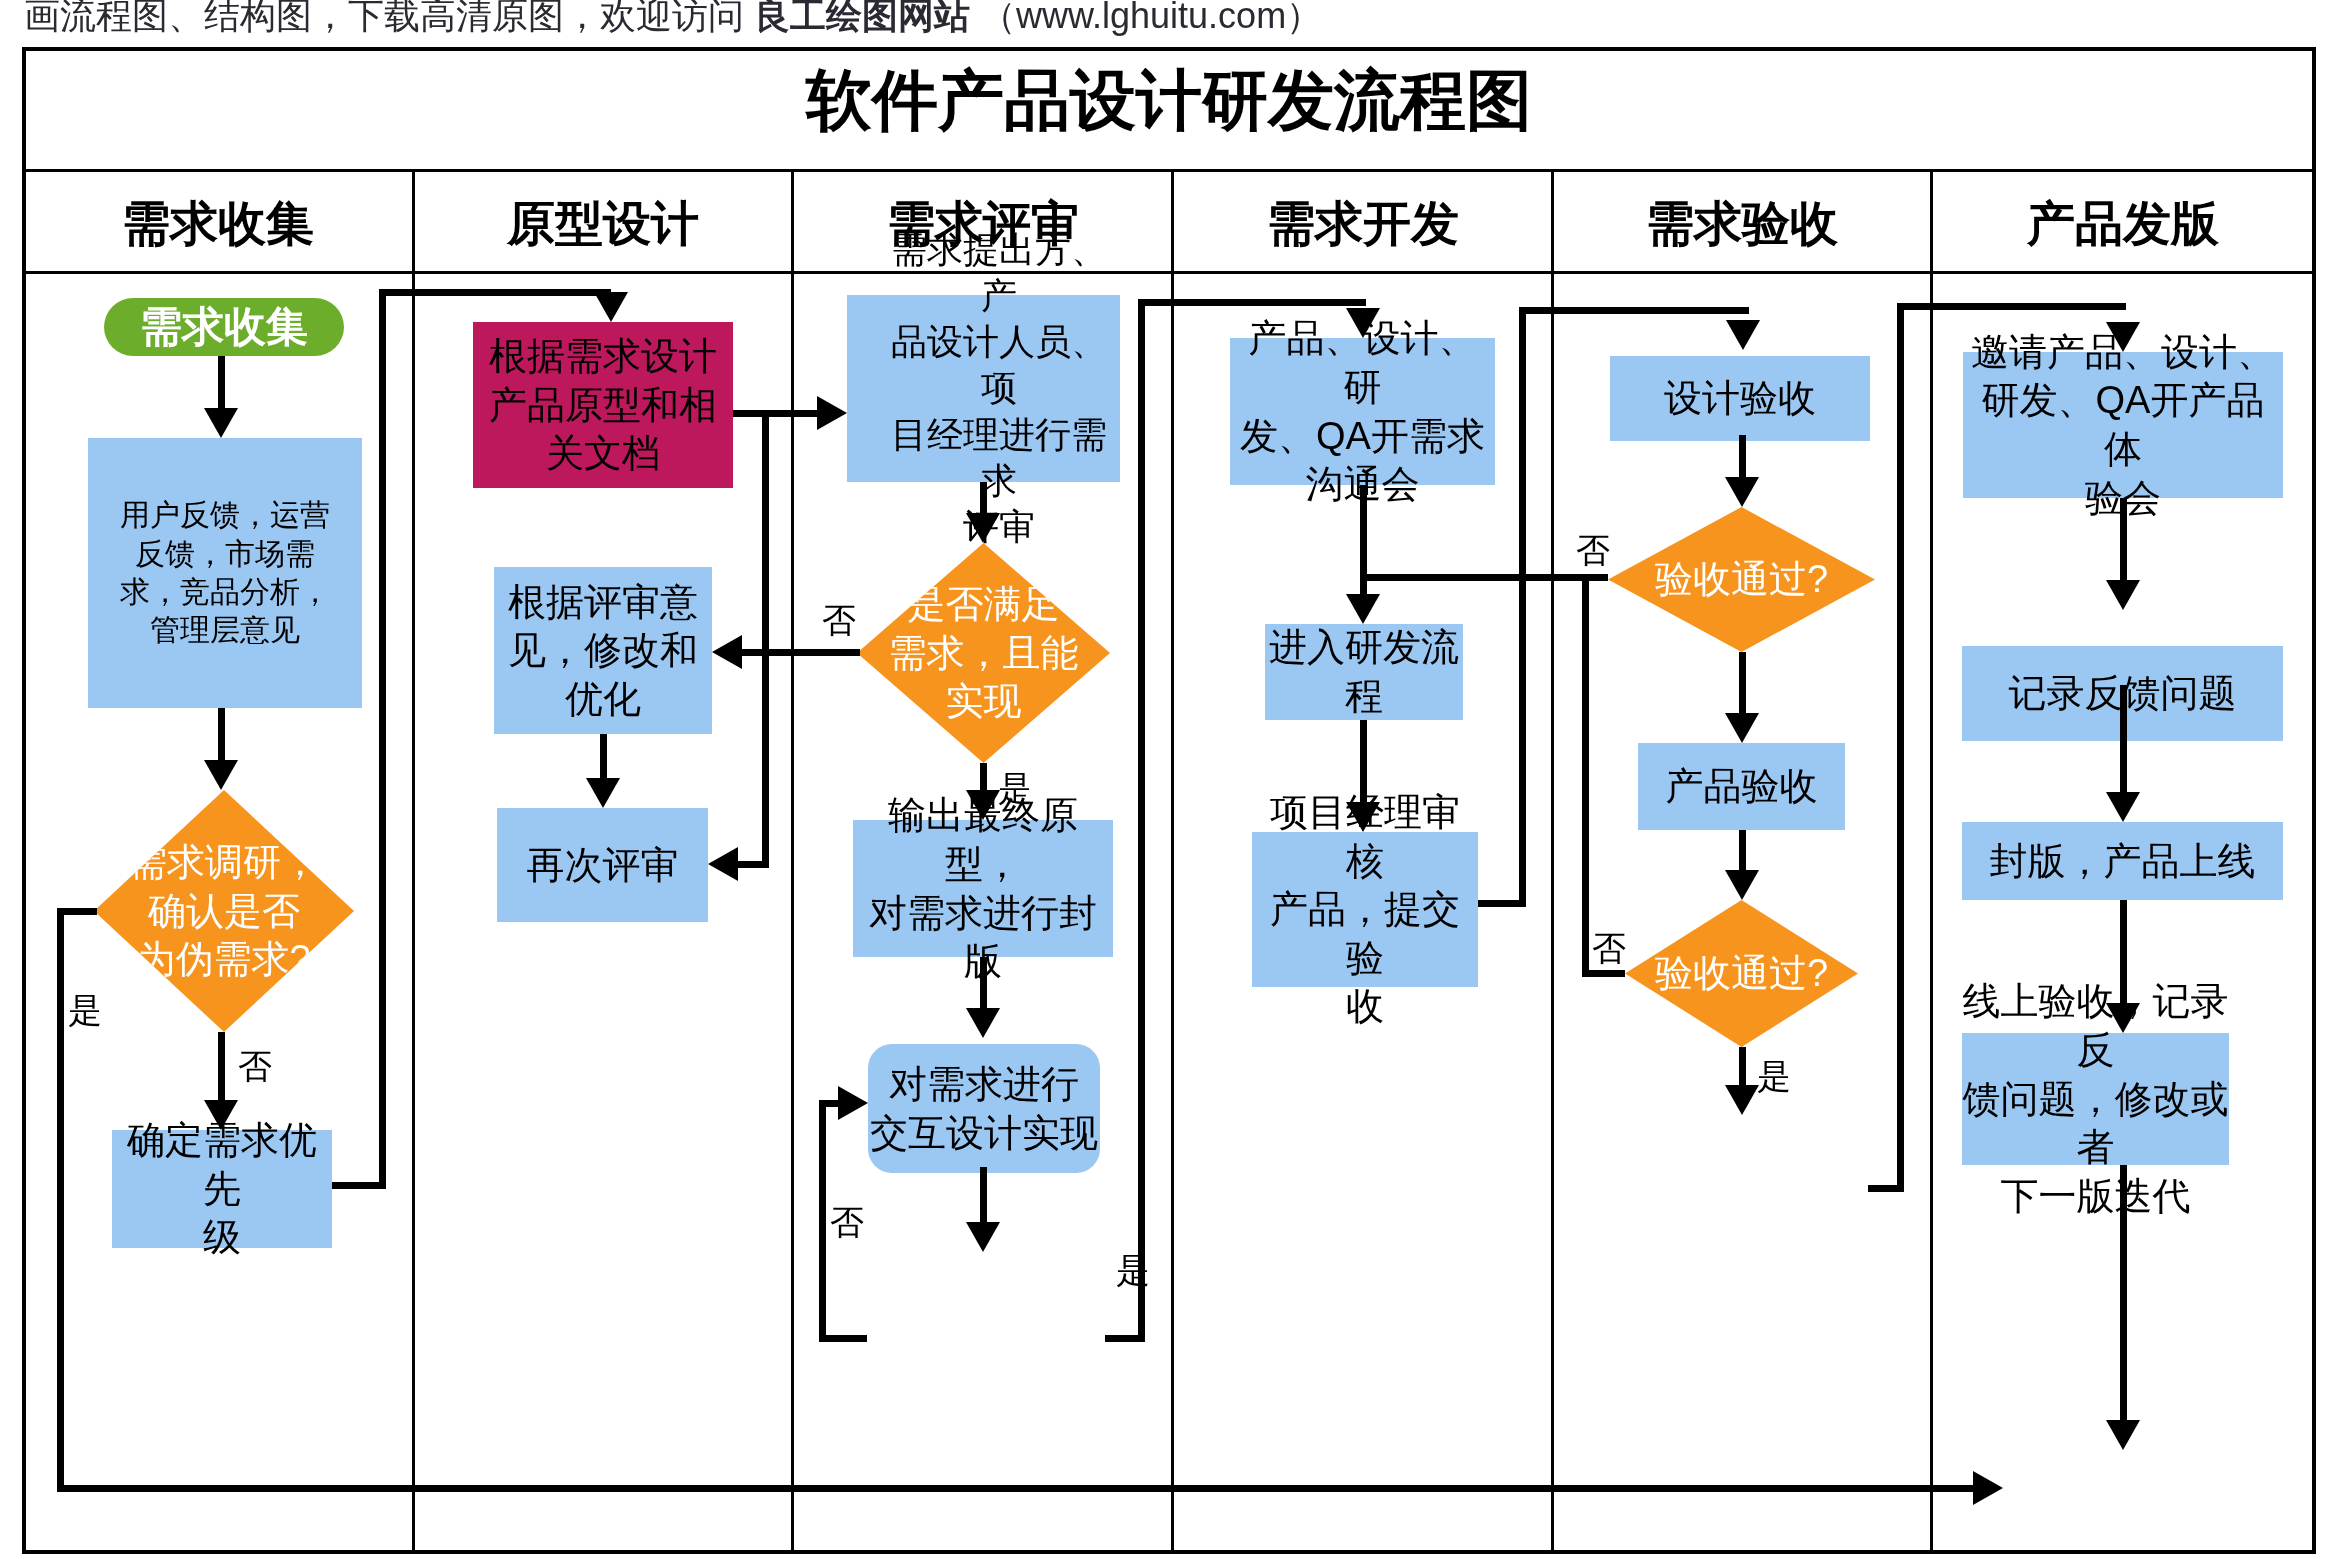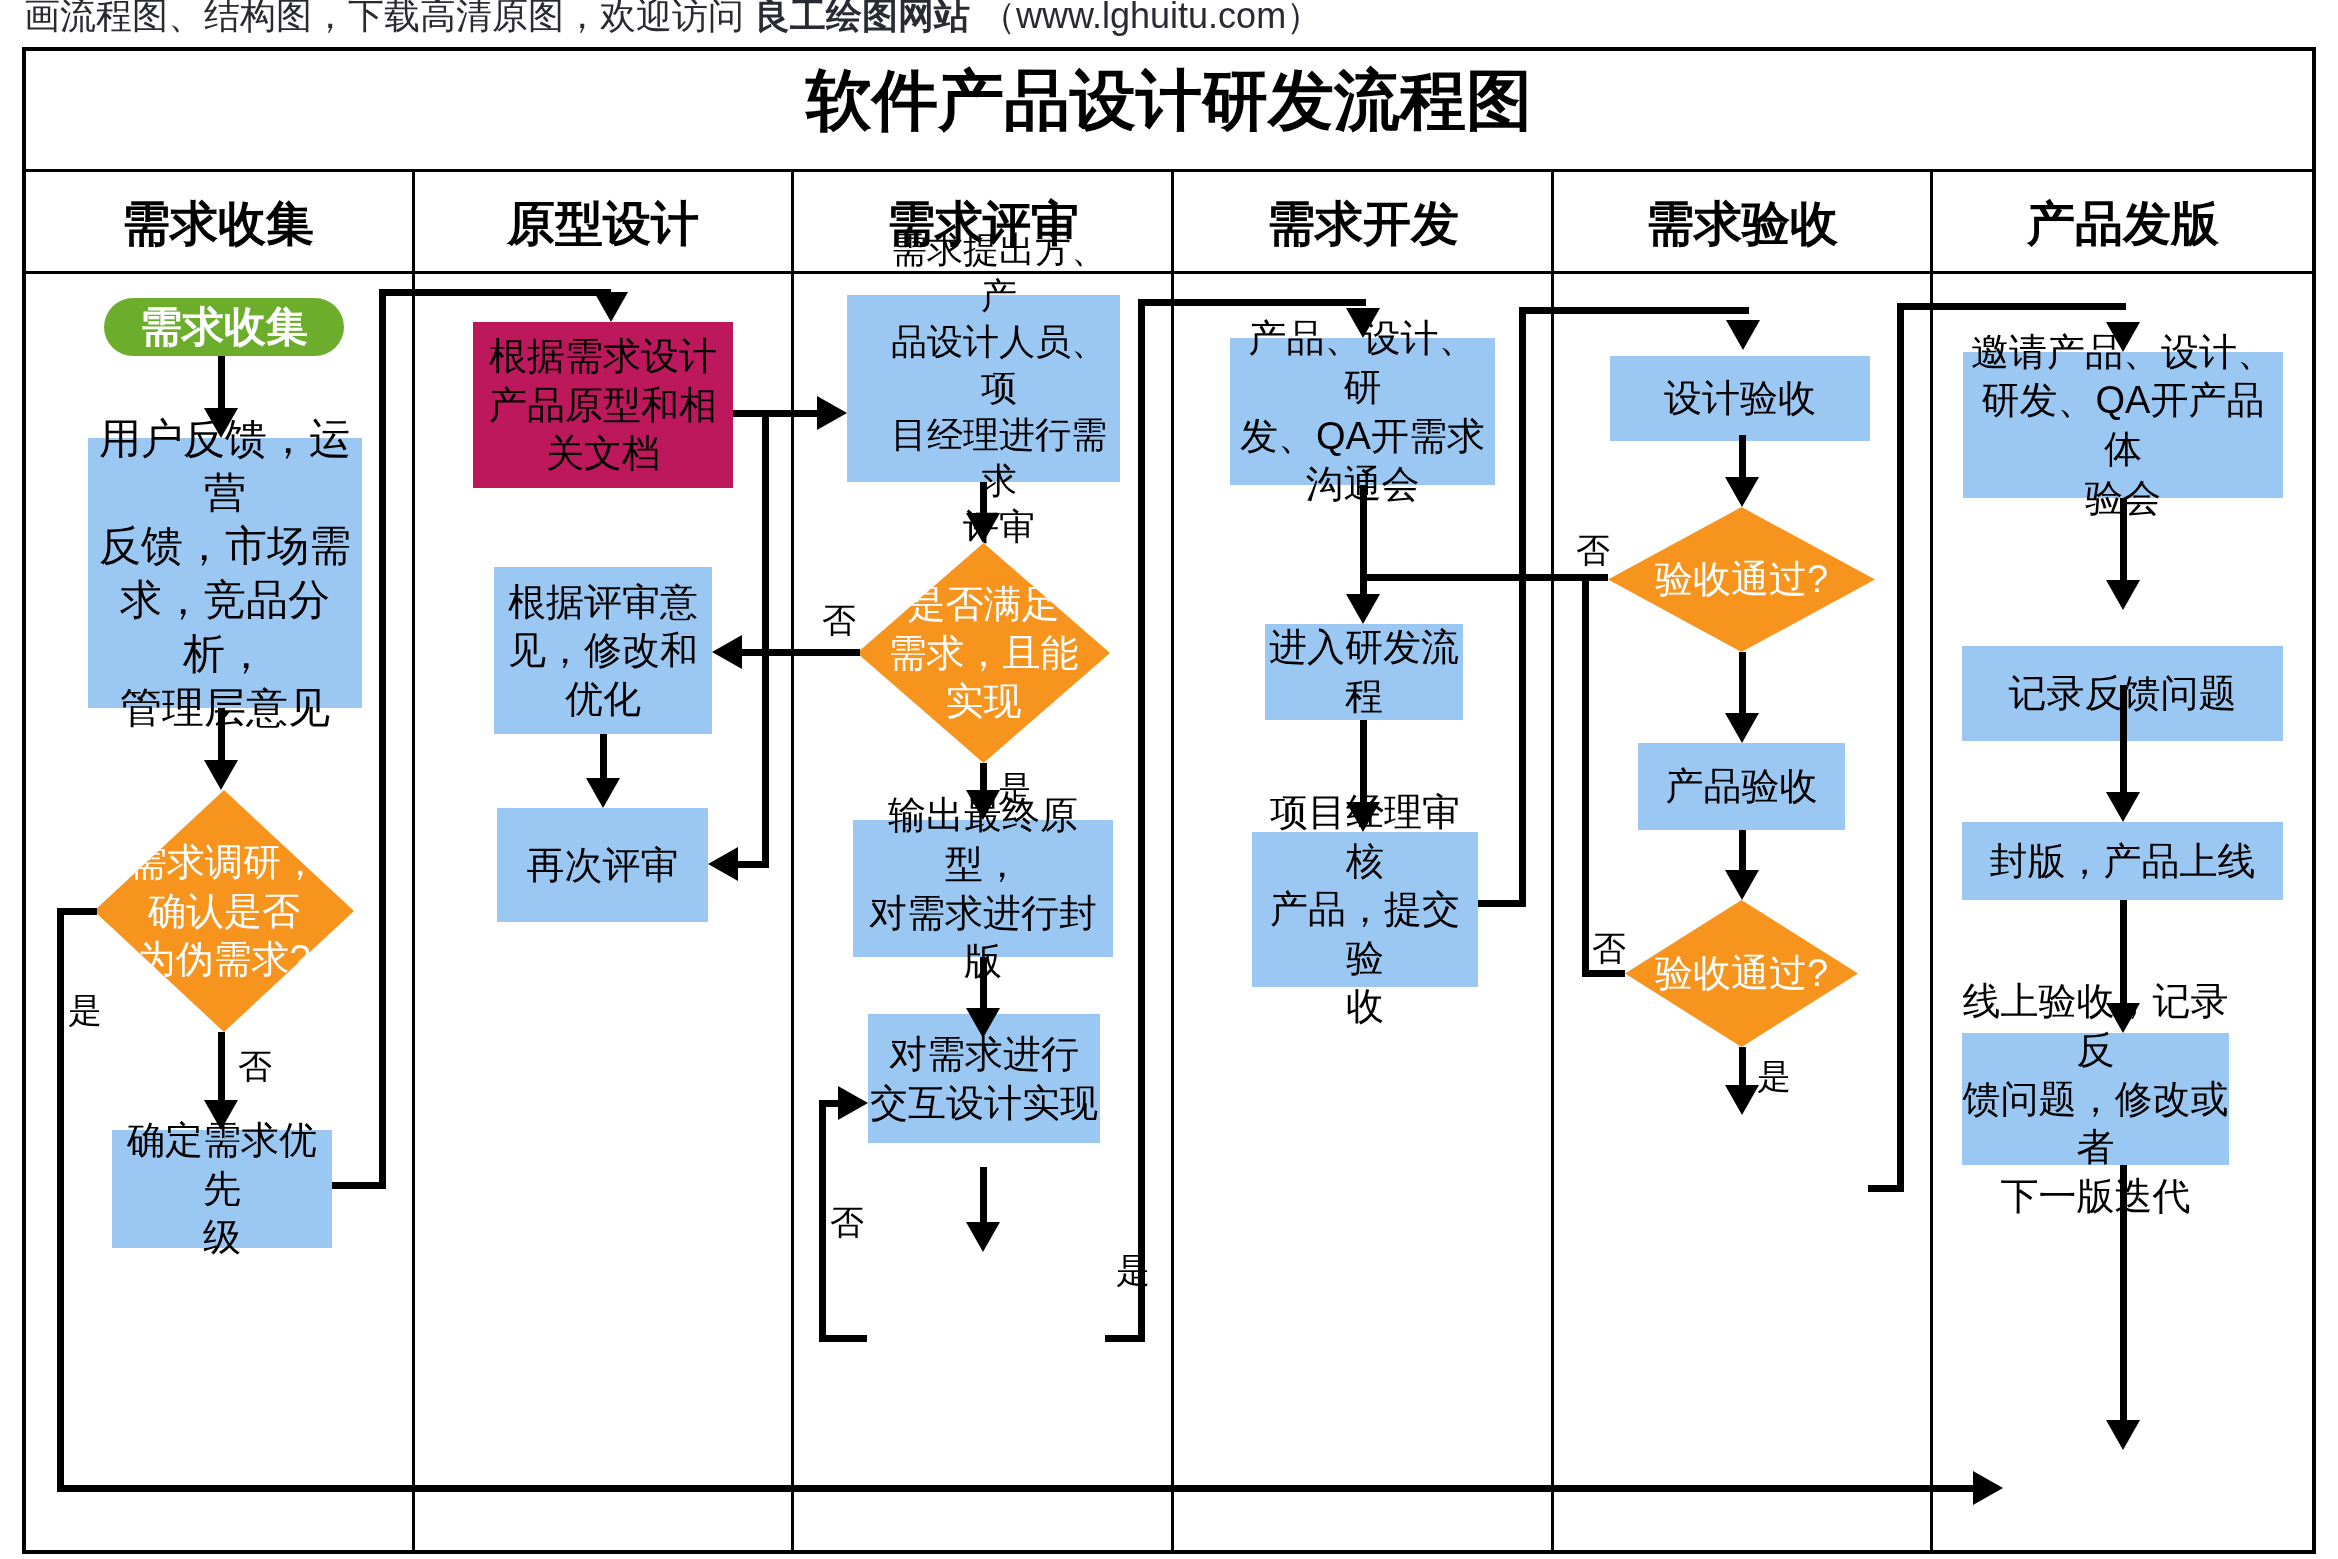--- a/index.html
+++ b/index.html
@@ -14,21 +14,21 @@
   .node{position:absolute;display:flex;align-items:center;justify-content:center;text-align:center;white-space:pre-line;font-size:38px;line-height:1.28;color:#000;box-sizing:border-box;}
   .diamond{clip-path:polygon(50% 0,100% 50%,50% 100%,0 50%);color:#fff;}
   .pill{border-radius:999px;color:#fff;font-weight:bold;font-size:42px;}
   .seg{position:absolute;background:#000;}
   .ah{position:absolute;width:0;height:0;}
   .ah.d{border-left:17px solid transparent;border-right:17px solid transparent;border-top:30px solid #000;}
   .ah.r{border-top:17px solid transparent;border-bottom:17px solid transparent;border-left:30px solid #000;}
   .ah.l{border-top:17px solid transparent;border-bottom:17px solid transparent;border-right:30px solid #000;}
   .lbl{position:absolute;font-size:34px;color:#000;white-space:nowrap;}
   .fs36{font-size:36px;padding-left:31px;}
-  .fs42{font-size:42px;}
+  .fs42{font-size:30px;}
 </style>
 </head>
 <body>
 
 <div class="canvas">
 
   <div class="promo">
     <span>画流程图、结构图，下载高清原图，欢迎访问 </span><b>良工绘图网站</b><span> （www.lghuitu.com）</span>
   </div>
 
@@ -71,21 +71,21 @@
 
   <div class="node fs36" style="left: 847px; top: 295px; width: 273px; height: 187px; background: rgb(155, 199, 243);">需求提出方、产
 品设计人员、项
 目经理进行需求
 评审</div>
   <div class="node diamond" style="left: 857px; top: 543px; width: 253px; height: 220px; background: rgb(247, 148, 30);">是否满足
 需求，且能
 实现</div>
   <div class="node" style="left: 853px; top: 820px; width: 260px; height: 137px; background: rgb(155, 199, 243);">输出最终原型，
 对需求进行封版</div>
-  <div class="node" style="left: 868px; top: 1014px; width: 232px; height: 129px; background: rgb(155, 199, 243);">对需求进行
+  <div class="node" style="left: 868px; top: 1044px; width: 232px; height: 129px; background: rgb(155, 199, 243); border-radius: 24px;">对需求进行
 交互设计实现</div>
 
   <div class="node" style="left: 1230px; top: 338px; width: 265px; height: 147px; background: rgb(155, 199, 243);">产品、设计、研
 发、QA开需求
 沟通会</div>
   <div class="node" style="left: 1265px; top: 624px; width: 198px; height: 96px; background: rgb(155, 199, 243);">进入研发流
 程</div>
   <div class="node" style="left: 1252px; top: 832px; width: 226px; height: 155px; background: rgb(155, 199, 243);">项目经理审核
 产品，提交验
 收</div>

